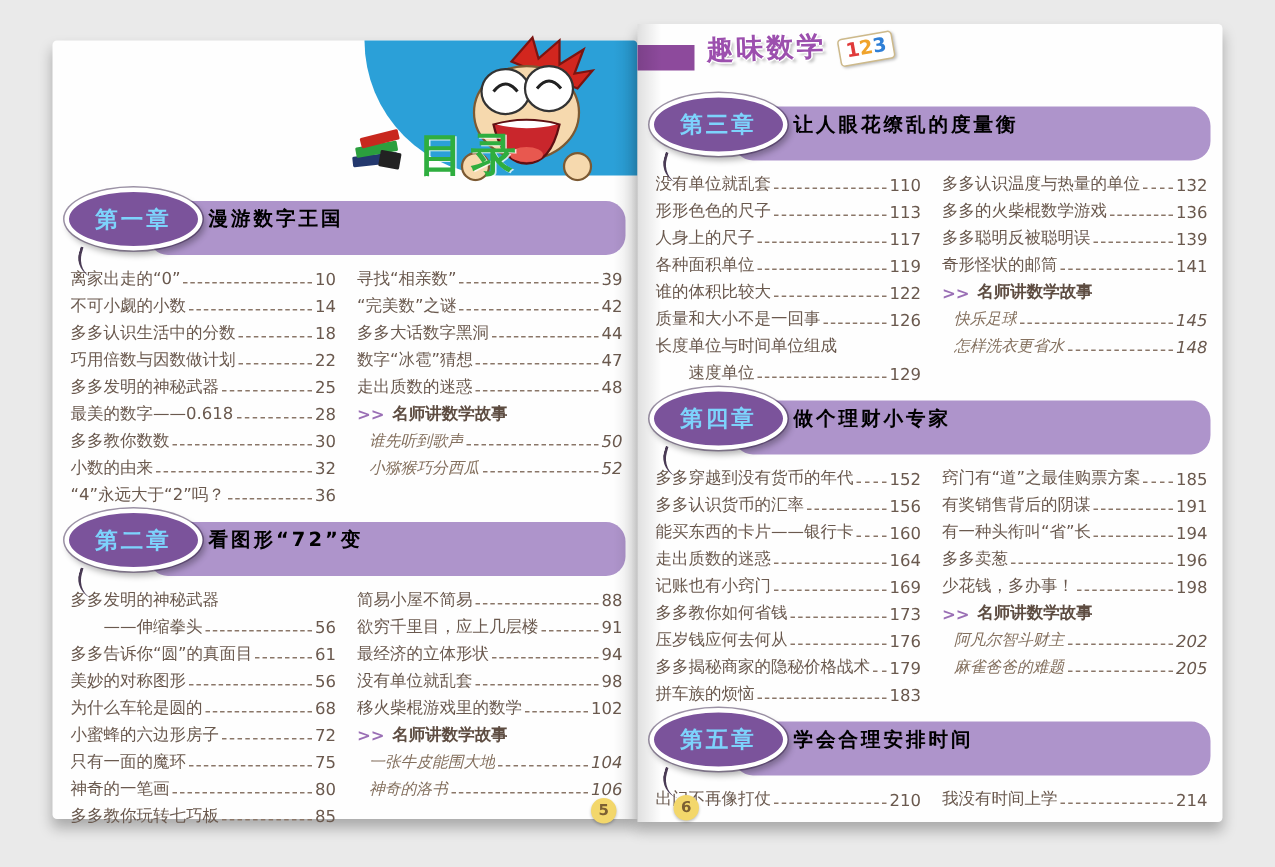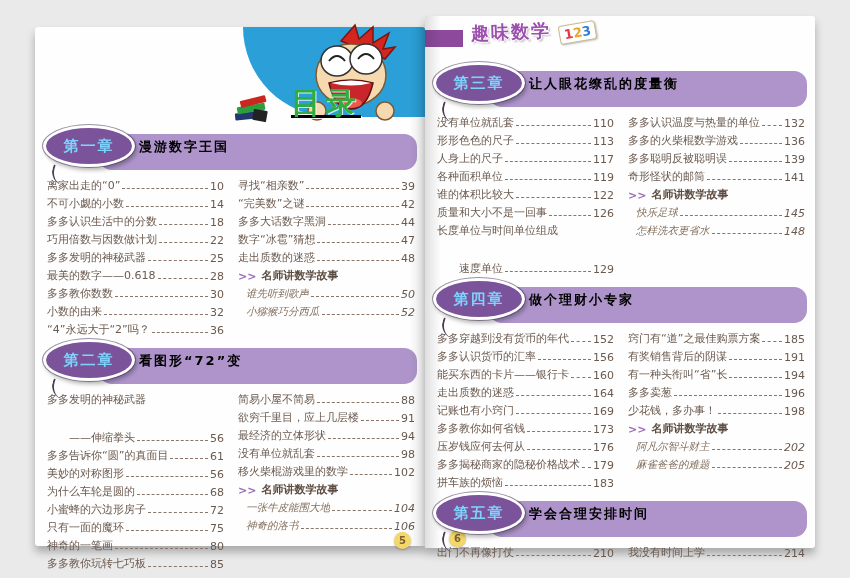--- a/index.html
+++ b/index.html
@@ -13,21 +13,21 @@
   .page-left::after{content:"";position:absolute;right:0;top:0;bottom:0;width:16px;
       background:linear-gradient(to right,rgba(0,0,0,0),rgba(0,0,0,.10));pointer-events:none;}
   .page-right::after{content:"";position:absolute;left:0;top:0;bottom:0;width:16px;
       background:linear-gradient(to left,rgba(0,0,0,0),rgba(0,0,0,.12));pointer-events:none;}
 
   
   .lp-header{position:relative;height:96px;}
   .corner-blue{position:absolute;top:0;right:0;width:182px;height:90px;background:#2ba0d8;
       border-bottom-left-radius:95px 75px;border-radius:0 3px 0 95px;}
   .mascot{position:absolute;top:-4px;right:18px;}
-  .toc-title-row{position:absolute;left:196px;top:56px;display:flex;align-items:flex-end;gap:20px;text-decoration:underline;}
+  .toc-title-row{position:absolute;left:196px;top:56px;display:flex;align-items:flex-start;gap:8px;}
   .toc-title{font-size:30px;font-weight:bold;color:#2fae3f;letter-spacing:5px;
       text-shadow:1px 1px 0 rgba(255,255,255,.8);}
 
   
   .rp-header{position:relative;height:44px;}
   .spine-bar{position:absolute;left:0;top:14px;width:38px;height:17px;background:#8d4a9c;}
   .brand{position:absolute;left:46px;top:4px;display:flex;align-items:center;gap:8px;}
   .brand-name{font-size:18px;font-weight:bold;color:#9c4fae;letter-spacing:2px;transform:rotate(-2deg);
       text-shadow:-1px 0 #fff,1px 0 #fff,0 -1px #fff,0 1px #fff,2px 2px 2px rgba(0,0,0,.25);}
   .brand-badge{background:#fff;border:1px solid #cdb98a;border-radius:3px;padding:1px 4px;
@@ -49,21 +49,21 @@
       letter-spacing:2px;z-index:2;box-sizing:border-box;}
   .chapter-tail{position:absolute;left:16px;top:41px;width:14px;height:18px;
       border-left:2px solid #4a3b55;border-bottom-left-radius:14px;transform:rotate(16deg);z-index:1;}
 
   .cols{display:flex;gap:14px;padding:4px 10px 0 12px;}
   .col{flex:1;min-width:0;}
   .row{display:flex;align-items:flex-end;height:18px;font-size:11px;color:#6a594e;white-space:nowrap;}
   .row .t{overflow:hidden;}
   .leader{flex:1;border-bottom:1px dashed #8a7668;margin:0 2px 4px 2px;min-width:6px;}
   .pg{font-size:11px;color:#6a594e;}
-  .row.sub{padding-left:22px;margin-top:20px;}
+  .row.sub{padding-left:22px;}
   .row.head{font-weight:bold;color:#5d4c41;}
   .row.head .chev{color:#9a6fb5;font-weight:bold;margin-right:5px;}
   .row.story{font-style:italic;color:#84705e;padding-left:8px;font-size:10.5px;justify-content:space-between;}
 
   .pagenum{position:absolute;width:17px;height:17px;border-radius:50%;background:#f3d76b;
       color:#7c6033;font-size:10px;font-weight:bold;display:flex;align-items:center;
       justify-content:center;box-shadow:0 1px 2px rgba(0,0,0,.25);}
   .pn-left{right:14px;bottom:-3px;}
   .pn-right{left:24px;bottom:1px;}
 </style>

